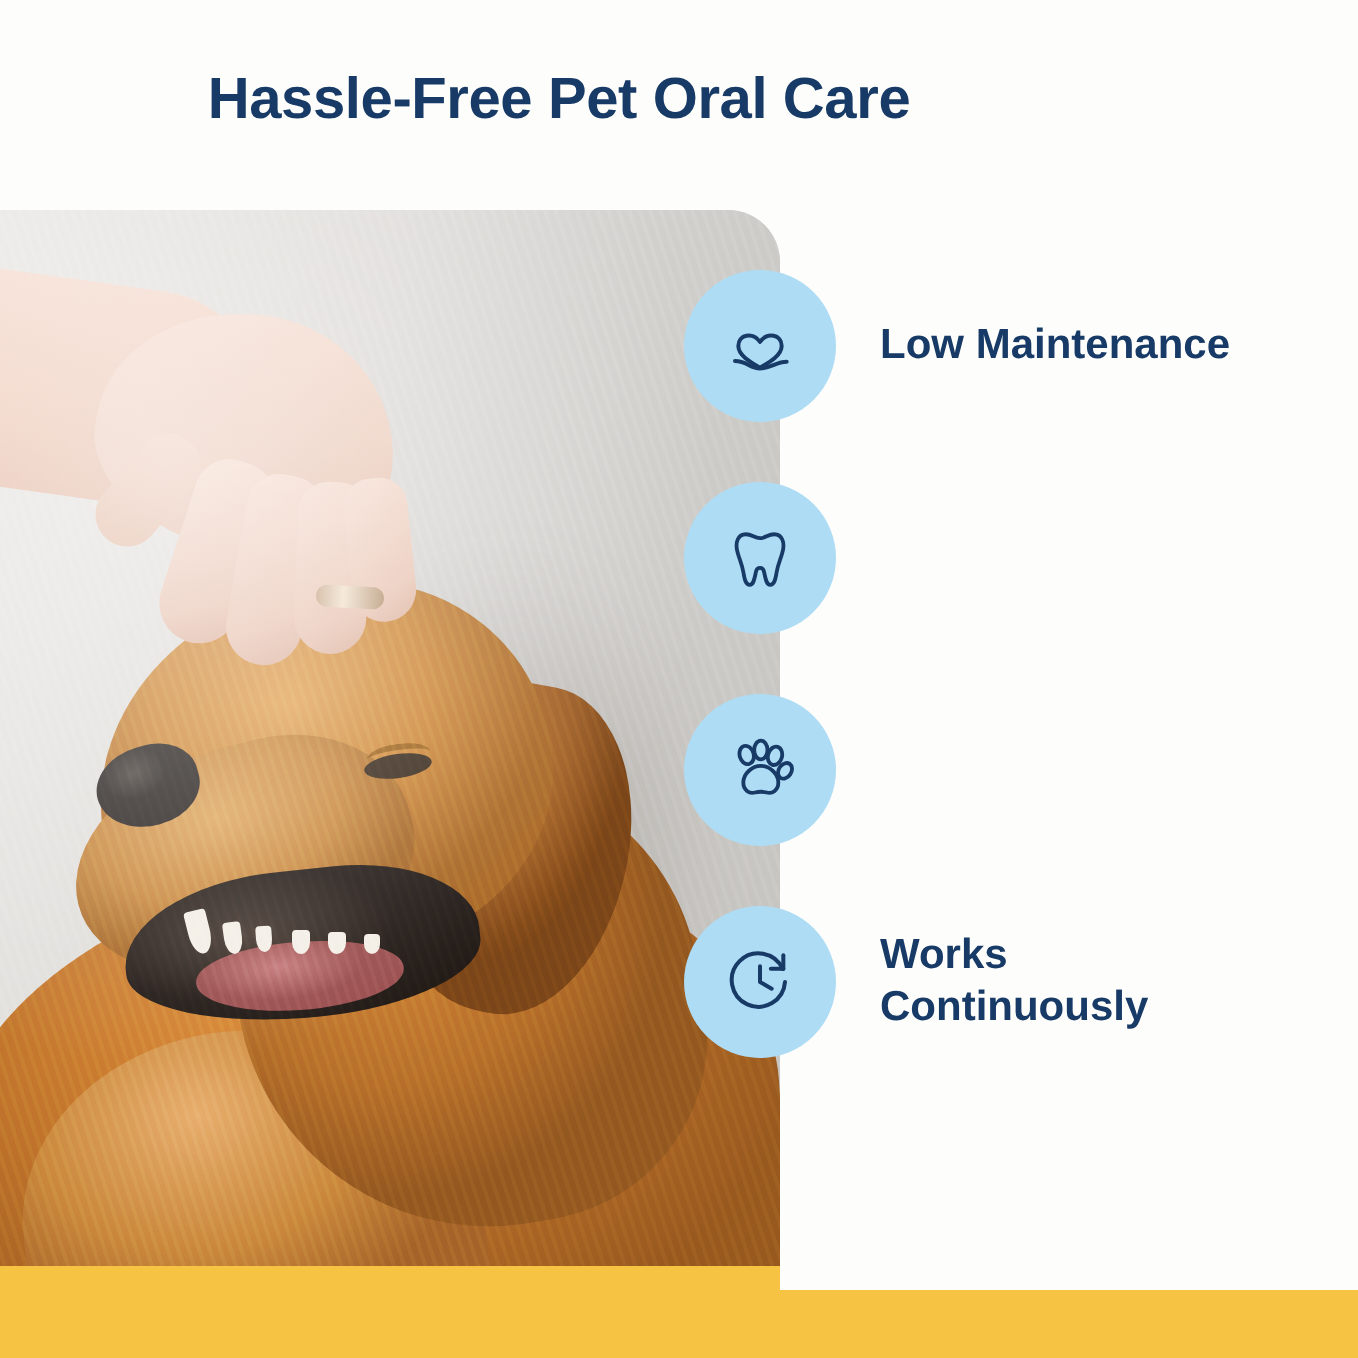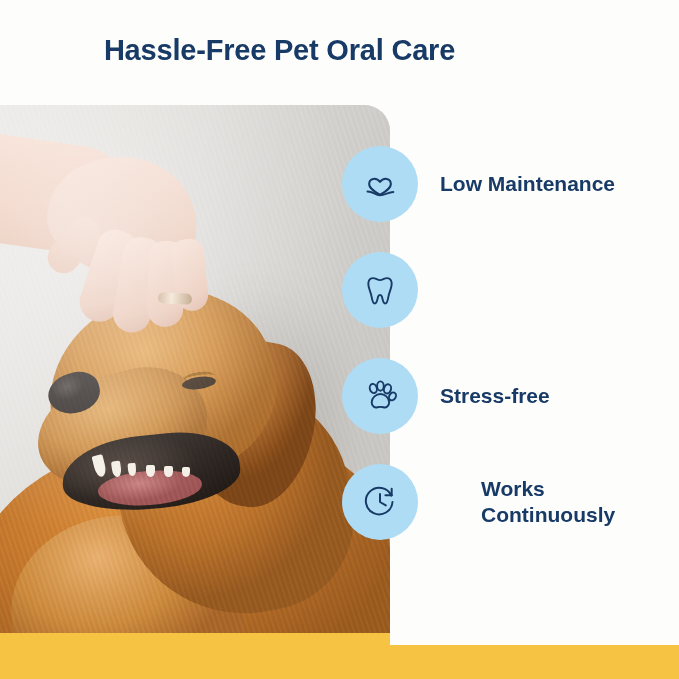--- a/index.html
+++ b/index.html
@@ -238,30 +238,30 @@
     bottom: 34px;
     width: 390px;
     height: 12px;
     background: #f6c343;
     border-top-right-radius: 0;
   }
   
   .features {
     position: absolute;
     left: 342px;
-    top: 145px;
+    top: 134px;
     width: 330px;
   }
   .feature {
     display: flex;
     align-items: center;
     height: 78px;
     margin-bottom: 28px;
   }
-  .feature:last-child { margin-bottom: 0; gap: 41px; }
+  .feature:last-child { margin-bottom: 0; }
   .badge {
     flex: 0 0 auto;
     width: 76px;
     height: 76px;
     border-radius: 50%;
     background: #aedcf5;
     display: flex;
     align-items: center;
     justify-content: center;
   }
@@ -350,21 +350,20 @@
         <span>
           <svg width="40" height="40" viewBox="0 0 48 48" fill="none" stroke="#173a66" stroke-width="2.3" stroke-linecap="round" stroke-linejoin="round">
             <ellipse cx="16" cy="15" rx="4.2" ry="5.6" transform="rotate(-16 16 15)"></ellipse>
             <ellipse cx="24.5" cy="12" rx="4" ry="5.6"></ellipse>
             <ellipse cx="33" cy="15.5" rx="4.2" ry="5.6" transform="rotate(16 33 15.5)"></ellipse>
             <ellipse cx="39" cy="24.5" rx="3.8" ry="5" transform="rotate(34 39 24.5)"></ellipse>
             <path d="M24.5 21.5 C19.5 21.5, 14 26, 14 31.5 C14 36, 17.5 38.5, 21 37.5 C23 37, 26 37, 28 37.5 C31.5 38.5, 35 36, 35 31.5 C35 26, 29.5 21.5, 24.5 21.5 Z"></path>
           </svg>
         </span>
       </div>
-      <div class="feature-label">Stress-free</div>
     </div>
 
     <div class="feature">
       <div class="badge">
         <span>
           <svg width="40" height="40" viewBox="0 0 48 48" fill="none" stroke="#173a66" stroke-width="2.4" stroke-linecap="round" stroke-linejoin="round">
             <path d="M38 16 L38 8"></path>
             <path d="M38 16 L30.5 16"></path>
             <path d="M37.6 16.2 A16 16 0 1 0 39 24"></path>
             <path d="M24 14.5 L24 24 L31 28"></path>

